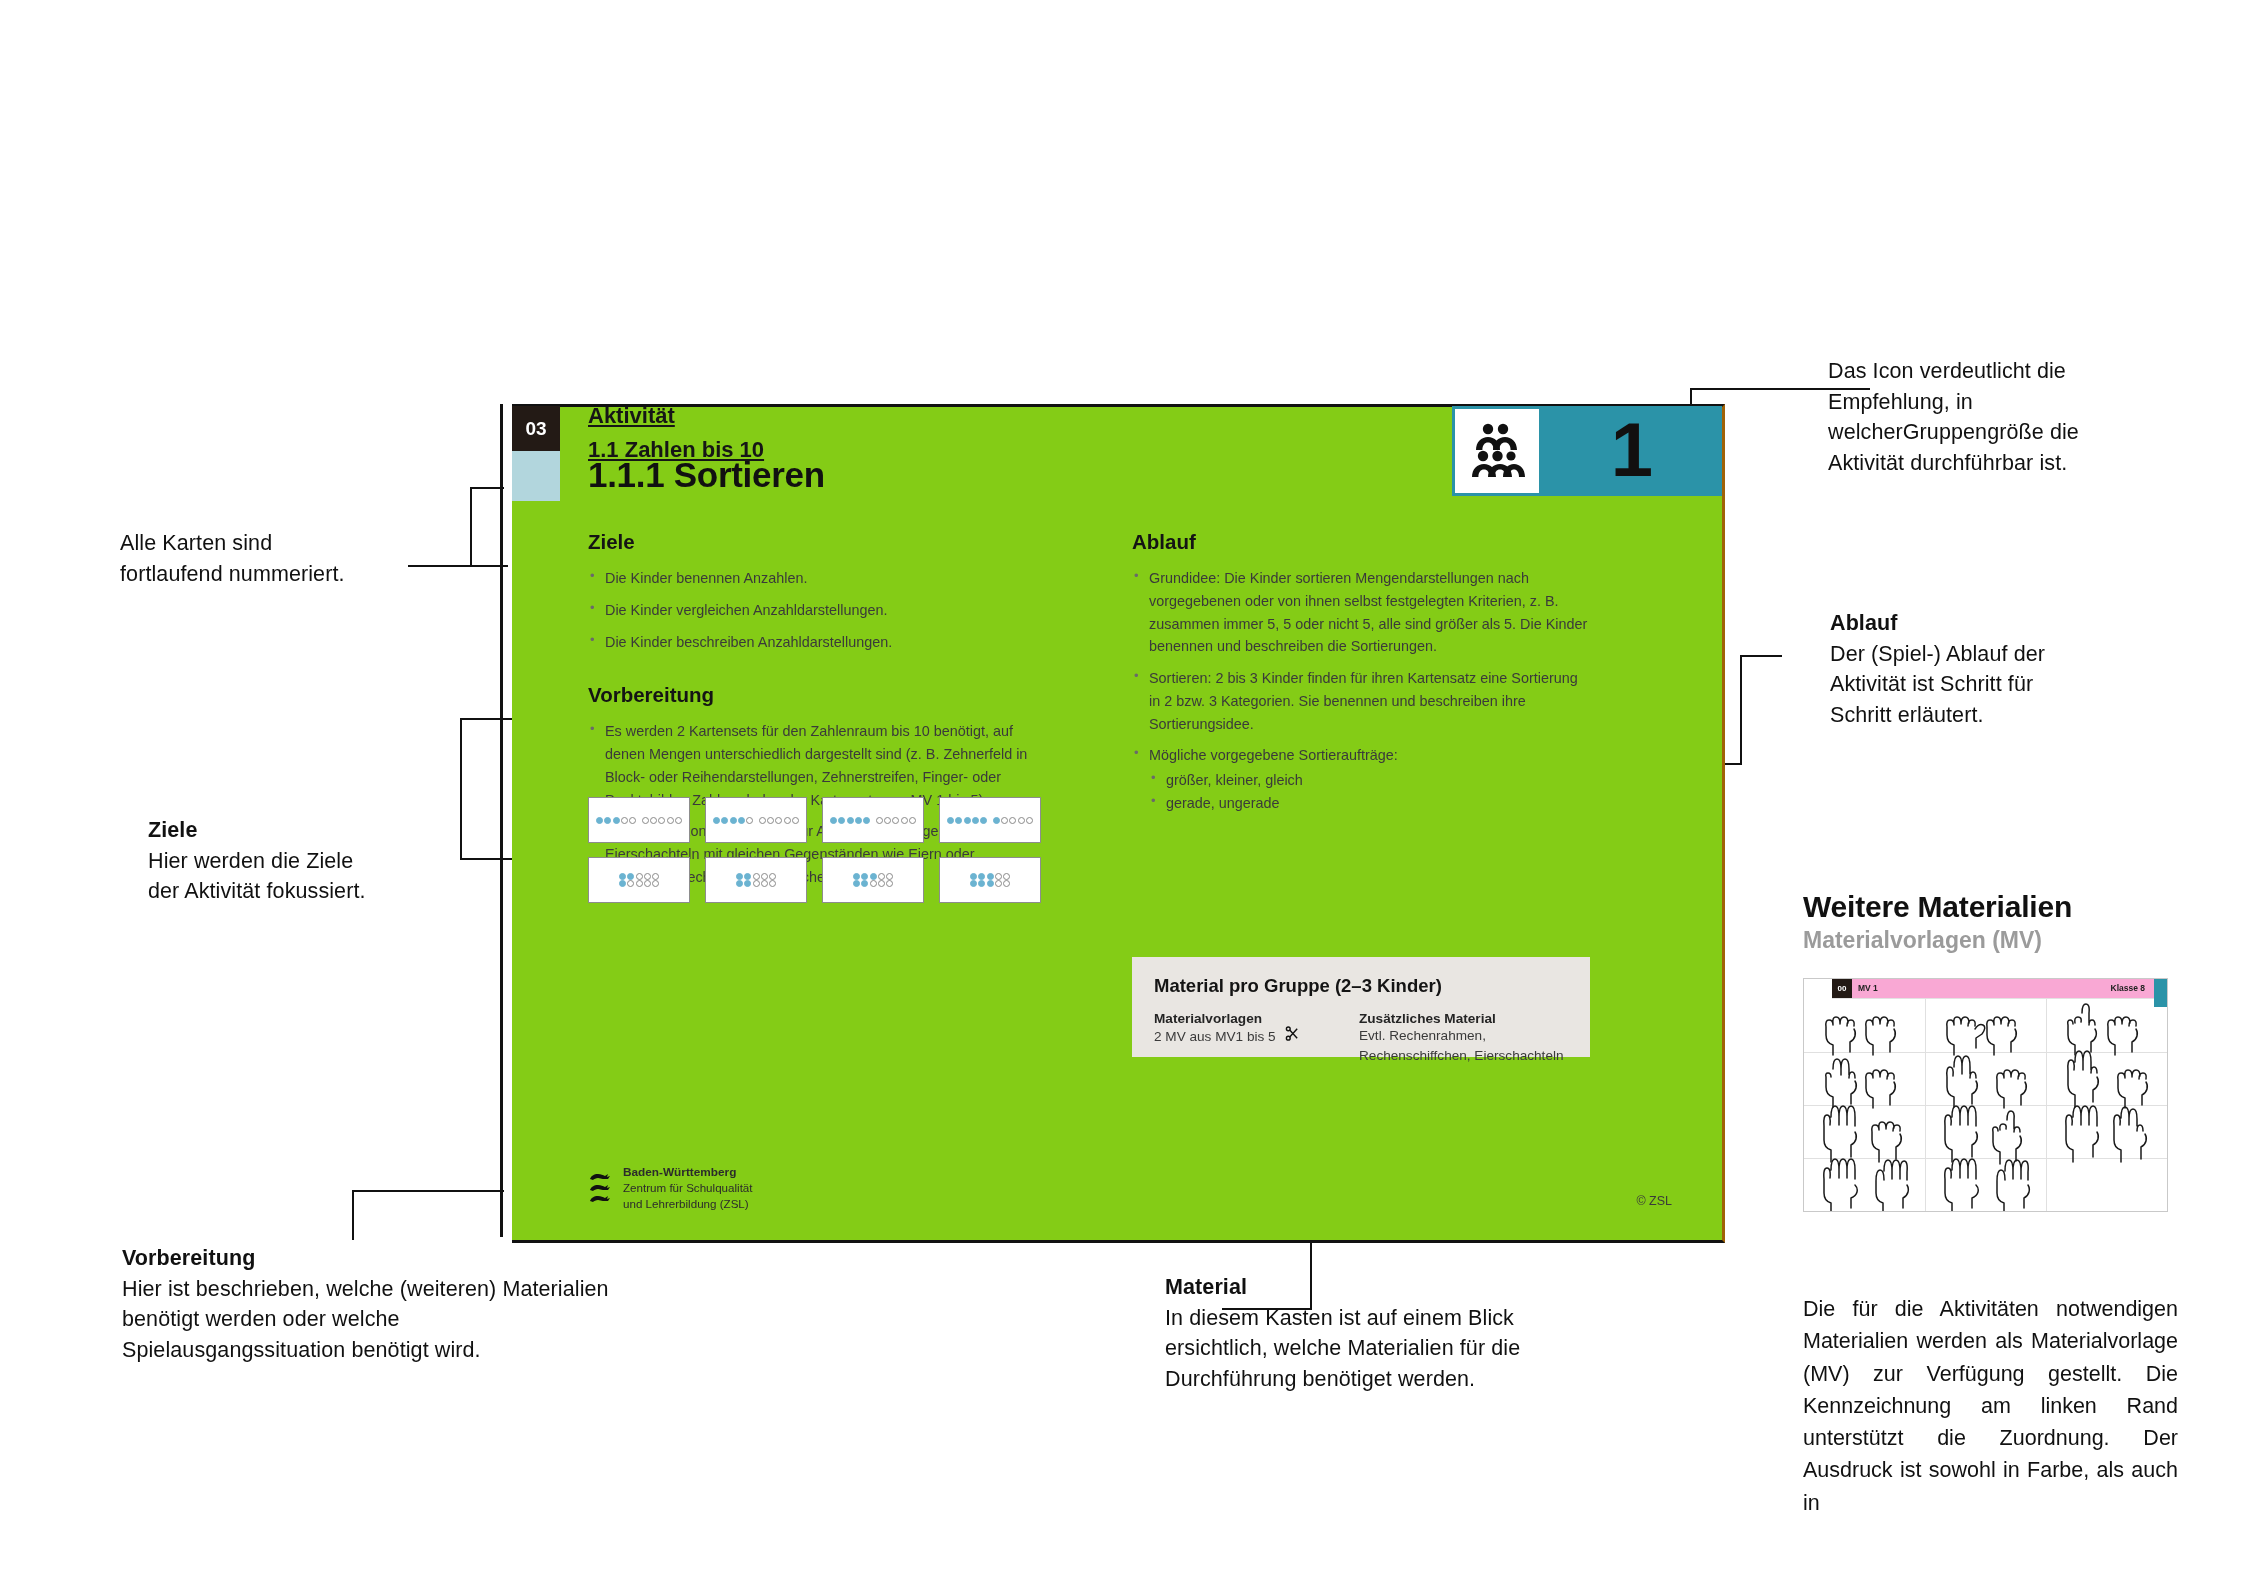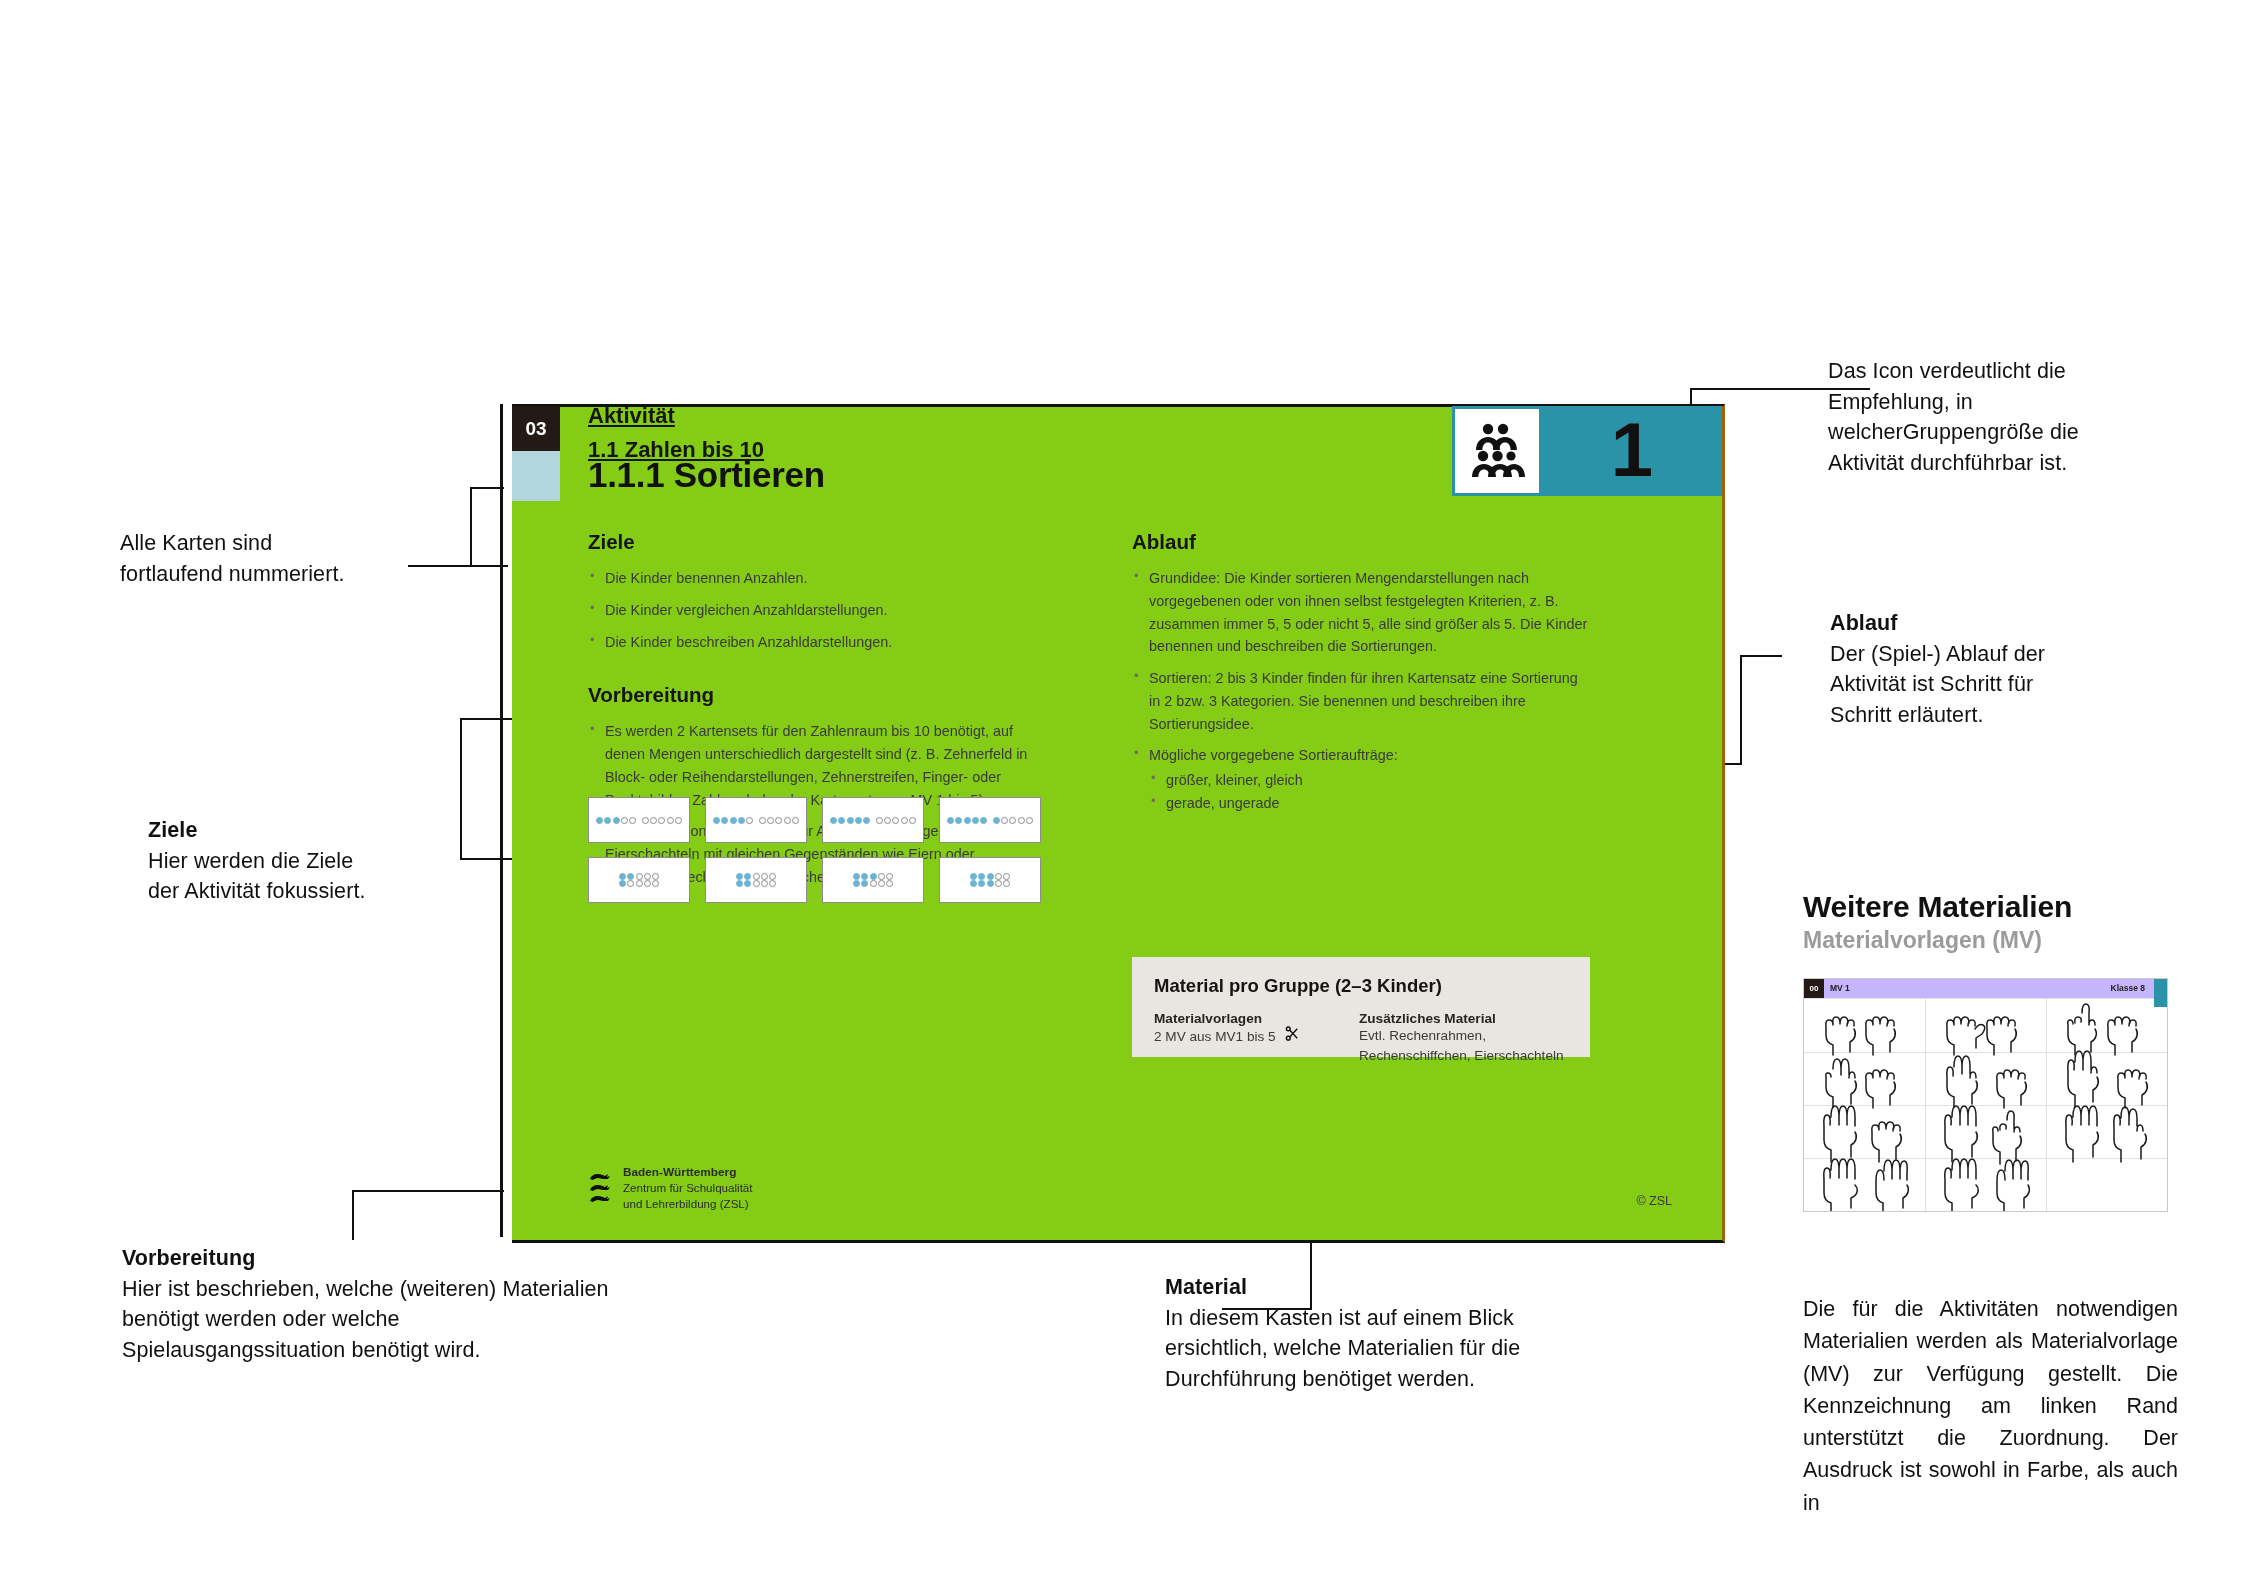--- a/index.html
+++ b/index.html
@@ -69,21 +69,21 @@
   .logo{position:absolute;left:76px;bottom:28px;display:flex;gap:9px;align-items:center;}
   .crest{display:flex;flex-direction:column;gap:2px;}
   .logo-txt{font-size:11.6px;line-height:1.38;color:#2b2b2b;}
   .logo-txt b{font-size:11.8px;}
   .copy{position:absolute;right:50px;bottom:32px;font-size:12.5px;color:#3a3a3a;}
 
   
   .wm-h1{font-size:30px;font-weight:700;color:#111;letter-spacing:-.2px;}
   .wm-h2{font-size:23px;font-weight:700;color:#9b9b9b;margin-top:3px;}
   .mv{position:absolute;left:1803px;top:978px;width:363px;height:232px;border:1px solid #c9c9c9;background:#fff;}
-  .mv-top{height:19px;background:#c4b5fd;border-bottom:1px solid #e3e3e3;position:relative;}
+  .mv-top{height:19px;background:#f9a8d4;border-bottom:1px solid #e3e3e3;position:relative;margin-left:28px;}
   .mv-00{position:absolute;left:0;top:0;width:20px;height:19px;background:#231a15;color:#fff;
          font-size:8px;font-weight:700;display:flex;align-items:center;justify-content:center;}
   .mv-lbl{position:absolute;left:26px;top:4px;font-size:8.5px;color:#222;font-weight:600;}
   .mv-klass{position:absolute;right:22px;top:4px;font-size:8.5px;color:#222;font-weight:600;}
   .mv-tealtab{position:absolute;right:0;top:0;width:13px;height:28px;background:#2b93a8;}
   .mv-grid{position:relative;height:212px;}
   .mv-vline{position:absolute;top:0;bottom:0;width:1px;background:#e0e0e0;}
   .mv-hline{position:absolute;left:0;right:0;height:1px;background:#e0e0e0;}
 
   .wm-body{position:absolute;left:1803px;top:1293px;width:375px;font-size:21.5px;

